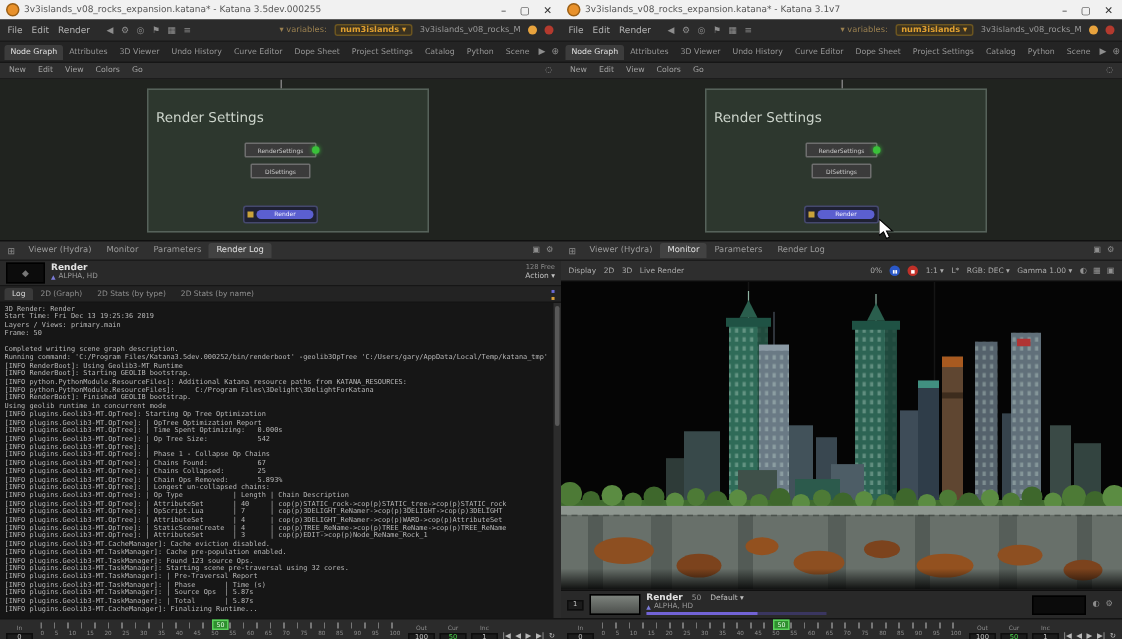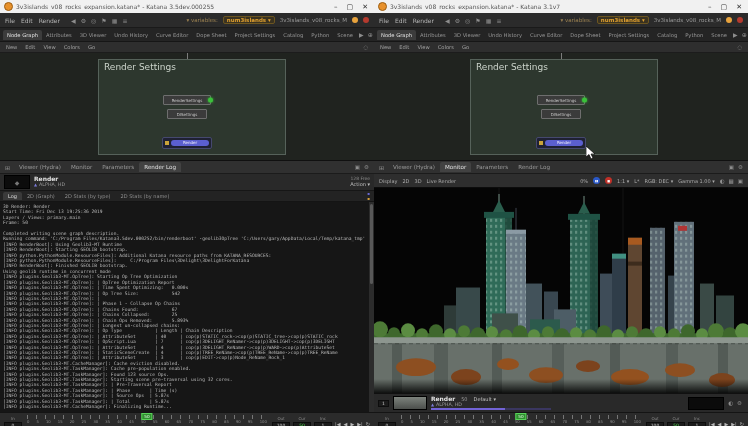--- a/index.html
+++ b/index.html
@@ -37,21 +37,21 @@
   .tabmore{font-size:6px;color:#8d8d8d;padding:0 2px;}
 
   
   .ngmenu{height:10px;background:#2e2e2e;display:flex;align-items:center;padding:0 6px;gap:8px;font-size:5.2px;color:#a2a2a2;border-bottom:1px solid #1c1c1c;}
 
   
   .canvas{position:relative;height:107px;background:#20231f;overflow:hidden;}
   .wire{position:absolute;background:#7d7d7d;width:1px;}
   .backdrop{position:absolute;left:98px;top:6px;width:186px;height:94px;background:#2d372e;border:1px solid #56625a;}
   #win-right .backdrop{left:96px;}
-  .backdrop-title{font-size:9px;color:#ccd4cb;padding:2px 5px;}
+  .backdrop-title{font-size:9px;color:#ccd4cb;padding:14px 5px;}
   .node{position:absolute;left:50%;transform:translateX(-50%);width:46px;height:8px;background:#3b3b3b;border:1px solid #6e6e6e;border-radius:1px;display:flex;align-items:center;justify-content:center;}
   .node .nlabel{font-size:4px;color:#c9c9c9;white-space:nowrap;}
   .node.n1{top:42px;}
   .node.n2{top:56px;width:38px;}
   .gdot{position:absolute;right:-3px;top:50%;transform:translateY(-50%);width:5px;height:5px;border-radius:50%;background:#3ac13a;box-shadow:0 0 3px #3ac13a;}
   .rendernode{position:absolute;left:50%;transform:translateX(-50%);top:84px;width:44px;height:10px;background:#1f2133;border:1px solid #45486e;border-radius:2px;display:flex;align-items:center;gap:2px;padding:0 2px;}
   .rendernode .ricon{width:4px;height:4px;background:#caa33a;flex:none;}
   .rendernode .rpill{flex:1;background:#5b5fd0;border-radius:3px;color:#eef;font-size:4px;text-align:center;line-height:6px;height:6px;}
 
   

